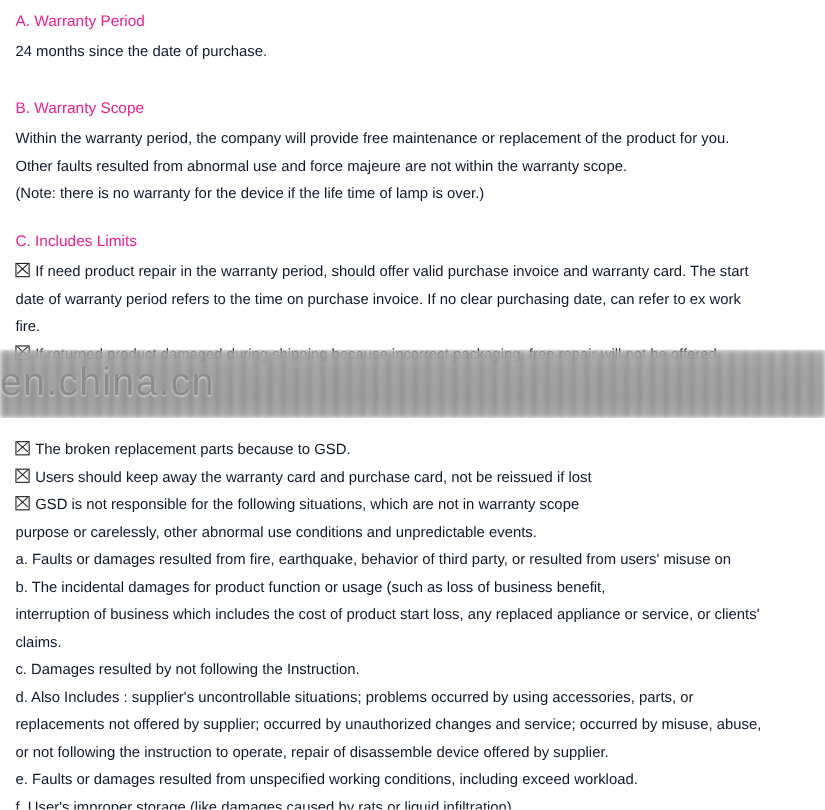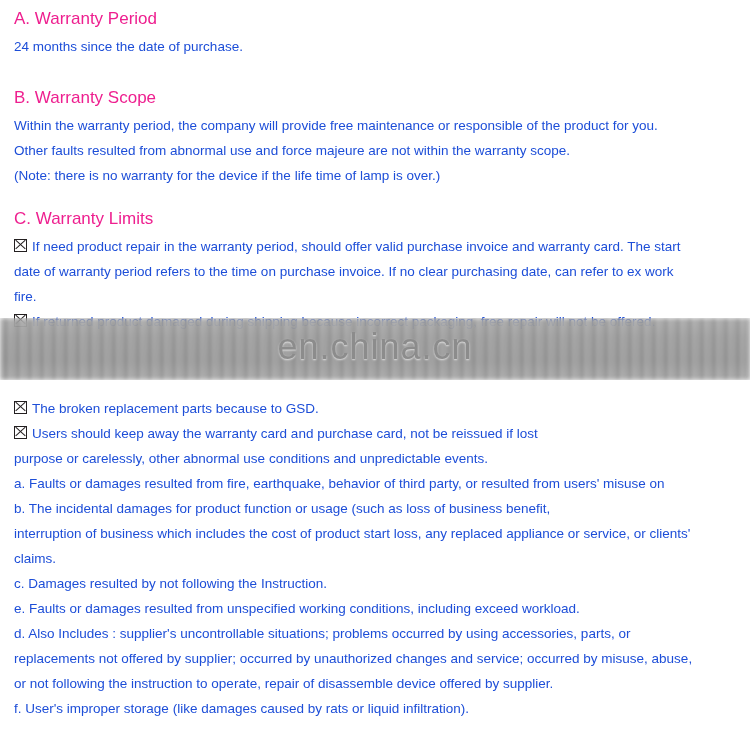--- a/index.html
+++ b/index.html
@@ -16,30 +16,30 @@
   }
   .page {
     position: relative;
     width: 750px;
     height: 736px;
     box-sizing: border-box;
     padding: 10px 12px 0 14px;
   }
   .section-heading {
     color: #ee1f8f;
-    font-size: 17px;
+    font-size: 14px;
     line-height: 18px;
     margin: 0 0 6px 0;
     font-weight: normal;
   }
   .para {
     font-size: 13.5px;
     line-height: 25px;
     margin: 0;
-    color: #1d4ed8;
+    color: #0f172a;
   }
   .para-line {
     display: block;
     white-space: nowrap;
   }
   .gap-lg { height: 30px; }
   .gap-md { height: 22px; }
   .bullet-box {
     display: inline-block;
     width: 11px;
@@ -86,21 +86,21 @@
         rgba(160,160,160,0.3) 9px,
         rgba(100,100,100,0.7) 12px),
       linear-gradient(180deg, #f2f2f2 0%, #d8d8d8 30%, #cfcfcf 70%, #ececec 100%);
     filter: blur(2.2px);
     opacity: 0.95;
   }
   .watermark-text {
     position: absolute;
     width: 100%;
     top: 8px;
-    text-align: center;
+    text-align: left;
     font-size: 36px;
     letter-spacing: 1px;
     color: #8c8c8c;
     font-family: "Liberation Sans", sans-serif;
     text-shadow: 0 1px 2px rgba(255,255,255,0.7);
   }
 </style>
 </head>
 <body>
 
@@ -111,30 +111,30 @@
     <p class="para">
       <span class="para-line">24 months since the date of purchase.</span>
     </p>
   </div>
 
   <div class="gap-lg"></div>
 
   <div>
     <div class="section-heading">B. Warranty Scope</div>
     <p class="para">
-      <span class="para-line">Within the warranty period, the company will provide free maintenance or responsible of the product for you.</span>
+      <span class="para-line">Within the warranty period, the company will provide free maintenance or replacement of the product for you.</span>
       <span class="para-line">Other faults resulted from abnormal use and force majeure are not within the warranty scope.</span>
       <span class="para-line">(Note: there is no warranty for the device if the life time of lamp is over.)</span>
     </p>
   </div>
 
   <div class="gap-md"></div>
 
   <div>
-    <div class="section-heading">C. Warranty Limits</div>
+    <div class="section-heading">C. Includes Limits</div>
 
     <p class="para">
       <span class="para-line"><span class="bullet-box"></span><span>If need product repair in the warranty period, should offer valid purchase invoice and warranty card. The start</span></span>
       <span class="para-line">date of warranty period refers to the time on purchase invoice. If no clear purchasing date,  can refer to ex work</span>
       <span class="para-line">fire.</span>
     </p>
 
     <p class="para">
       <span class="para-line"><span class="bullet-box"></span><span>If returned product damaged during shipping because incorrect packaging, free repair will not be offered.</span></span>
     </p>
@@ -142,44 +142,47 @@
     <div style="height:62px"></div>
 
     <p class="para">
       <span class="para-line"><span class="bullet-box"></span><span>The broken replacement parts because to GSD.</span></span>
     </p>
 
     <p class="para">
       <span class="para-line"><span class="bullet-box"></span><span>Users should keep away the warranty card and purchase card, not be reissued if lost</span></span>
     </p>
 
+    <p class="para">
+      <span class="para-line"><span class="bullet-box"></span><span>GSD is not responsible for the following situations, which are not in warranty scope</span></span>
+    </p>
 
     <p class="para">
       <span class="para-line">purpose or carelessly, other abnormal use conditions and unpredictable events.</span>
       <span class="para-line">a. Faults or damages resulted from fire, earthquake, behavior of third party, or resulted from users' misuse on</span>
     </p>
 
     <p class="para">
       <span class="para-line">b. The incidental damages for product function or usage (such as loss of business benefit,</span>
       <span class="para-line">interruption of business which includes the cost of product start loss, any replaced appliance or service, or clients'</span>
       <span class="para-line">claims.</span>
     </p>
 
     <p class="para">
       <span class="para-line">c. Damages resulted by not following the Instruction.</span>
     </p>
 
     <p class="para">
-      <span class="para-line">e. Faults or damages resulted from unspecified working conditions, including exceed workload.</span>
+      <span class="para-line">d. Also Includes : supplier's uncontrollable situations; problems occurred by using accessories, parts, or</span>
+      <span class="para-line">replacements not offered by supplier; occurred by unauthorized changes and service; occurred by misuse, abuse,</span>
+      <span class="para-line">or not following the instruction to operate, repair of disassemble device offered by supplier.</span>
     </p>
 
     <p class="para">
-      <span class="para-line">d. Also Includes : supplier's uncontrollable situations; problems occurred by using accessories, parts, or</span>
-      <span class="para-line">replacements not offered by supplier; occurred by unauthorized changes and service; occurred by misuse, abuse,</span>
-      <span class="para-line">or not following the instruction to operate, repair of disassemble device offered by supplier.</span>
+      <span class="para-line">e. Faults or damages resulted from unspecified working conditions, including exceed workload.</span>
     </p>
 
     <p class="para">
       <span class="para-line">f. User's improper storage (like damages caused by rats or liquid infiltration).</span>
     </p>
   </div>
 
   <div class="watermark-band">
     <div class="watermark-blur"></div>
     <div class="watermark-text">en.china.cn</div>

